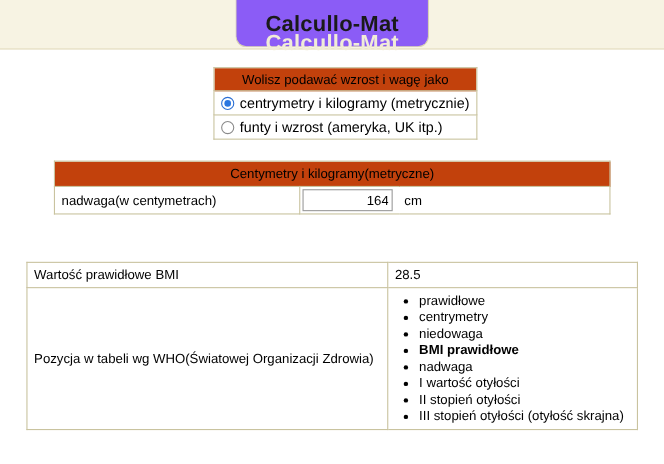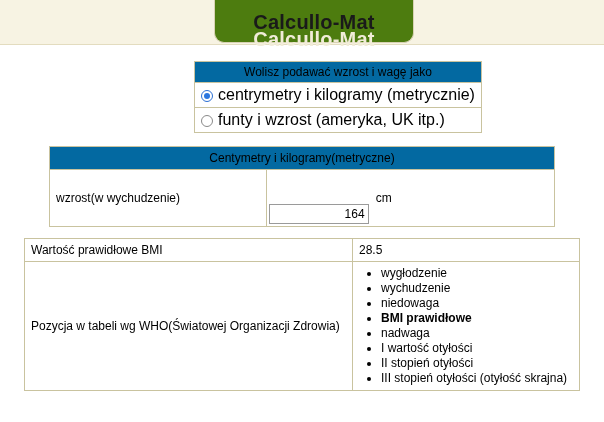--- a/index.html
+++ b/index.html
@@ -23,23 +23,23 @@
     left: 0; top: 0;
     width: 604px;
     height: 44px;
     background: #f7f3e3;
     border-bottom: 1px solid #e3dcbf;
   }
   .title-tab {
     position: absolute;
     left: 214px;
     top: 0;
-    width: 200px;
+    width: 176px;
     height: 43px;
-    background: #4d7c0f;
+    background: #8b5cf6;
     border-left: 1px solid #d8d2b4;
     border-right: 1px solid #d8d2b4;
     border-bottom: 1px solid #d8d2b4;
     border-bottom-left-radius: 10px;
     border-bottom-right-radius: 10px;
     box-sizing: border-box;
   }
   .app-title {
     position: absolute;
     left: 0; right: 0;
@@ -69,21 +69,21 @@
     font-size: 12px;
   }
   .tbl td, .tbl th {
     border: 1px solid #c9c39f;
     padding: 4px 6px;
     text-align: left;
     font-weight: normal;
     vertical-align: middle;
   }
   .hdr {
-    background: #0369a1;
+    background: #c2410c;
     text-align: center !important;
     font-weight: normal;
   }
 
   
   #units-table {
     left: 194px;
     top: 61px;
     width: 232px;
   }
@@ -106,51 +106,50 @@
     background: #ffffff;
   }
   .radio.checked::after {
     content: "";
     position: absolute;
     left: 2px; top: 2px;
     width: 6px; height: 6px;
     border-radius: 50%;
     background: #2a76e0;
   }
-  .radio-label { font-size: 16px; }
+  .radio-label { font-size: 13px; }
 
   
   #measure-table {
     left: 49px;
     top: 146px;
     width: 506px;
   }
   #measure-table .hdr { padding: 4px 16px; }
   .label-cell { width: 210px; }
   .input-cell {
     width: 85px;
     padding: 2px 2px !important;
     border-right: none !important;
   }
   .unit-cell {
     border-left: none !important;
     width: 180px;
     padding-left: 5px !important;
   }
   .txtbox {
-    width: 100px;
+    width: 82px;
     border: 1px solid #9a9a9a;
     background: #ffffff;
     font-family: "Liberation Sans", sans-serif;
     font-size: 12px;
     text-align: right;
     padding: 2px 3px;
     box-sizing: border-box;
     color: #000;
-    margin-top: 32px;
   }
 
   
   #result-table {
     left: 24px;
     top: 238px;
     width: 556px;
   }
   #result-table .lbl { width: 315px; }
   .bold { font-weight: bold; }
@@ -188,41 +187,41 @@
   </tr>
 </tbody>
   </table>
 
 <table class="tbl" id="measure-table">
   <tbody>
       <tr>
     <td class="hdr" colspan="3">Centymetry i kilogramy(metryczne)</td>
   </tr>
   <tr>
-    <td class="label-cell">wzrost(w wychudzenie)</td>
+    <td class="label-cell">nadwaga(w centymetrach)</td>
     <td class="input-cell">
       <input class="txtbox" type="text" value="164" style="">
     </td>
     <td class="unit-cell">cm</td>
   </tr>
 </tbody>
   </table>
 
 <table class="tbl" id="result-table">
   <tbody>
   <tr>
     <td class="lbl">Wartość prawidłowe BMI</td>
     <td>28.5</td>
   </tr>
   <tr>
     <td class="lbl">Pozycja w tabeli wg WHO(Światowej Organizacji Zdrowia)</td>
     <td>
       <ul class="who-list">
-        <li>wygłodzenie</li>
-        <li>wychudzenie</li>
+        <li>prawidłowe</li>
+        <li>centrymetry</li>
         <li>niedowaga</li>
         <li class="bold">BMI prawidłowe</li>
         <li>nadwaga</li>
         <li>I wartość otyłości</li>
         <li>II stopień otyłości</li>
         <li>III stopień otyłości (otyłość skrajna)</li>
       </ul>
     </td>
   </tr>
 </tbody>

